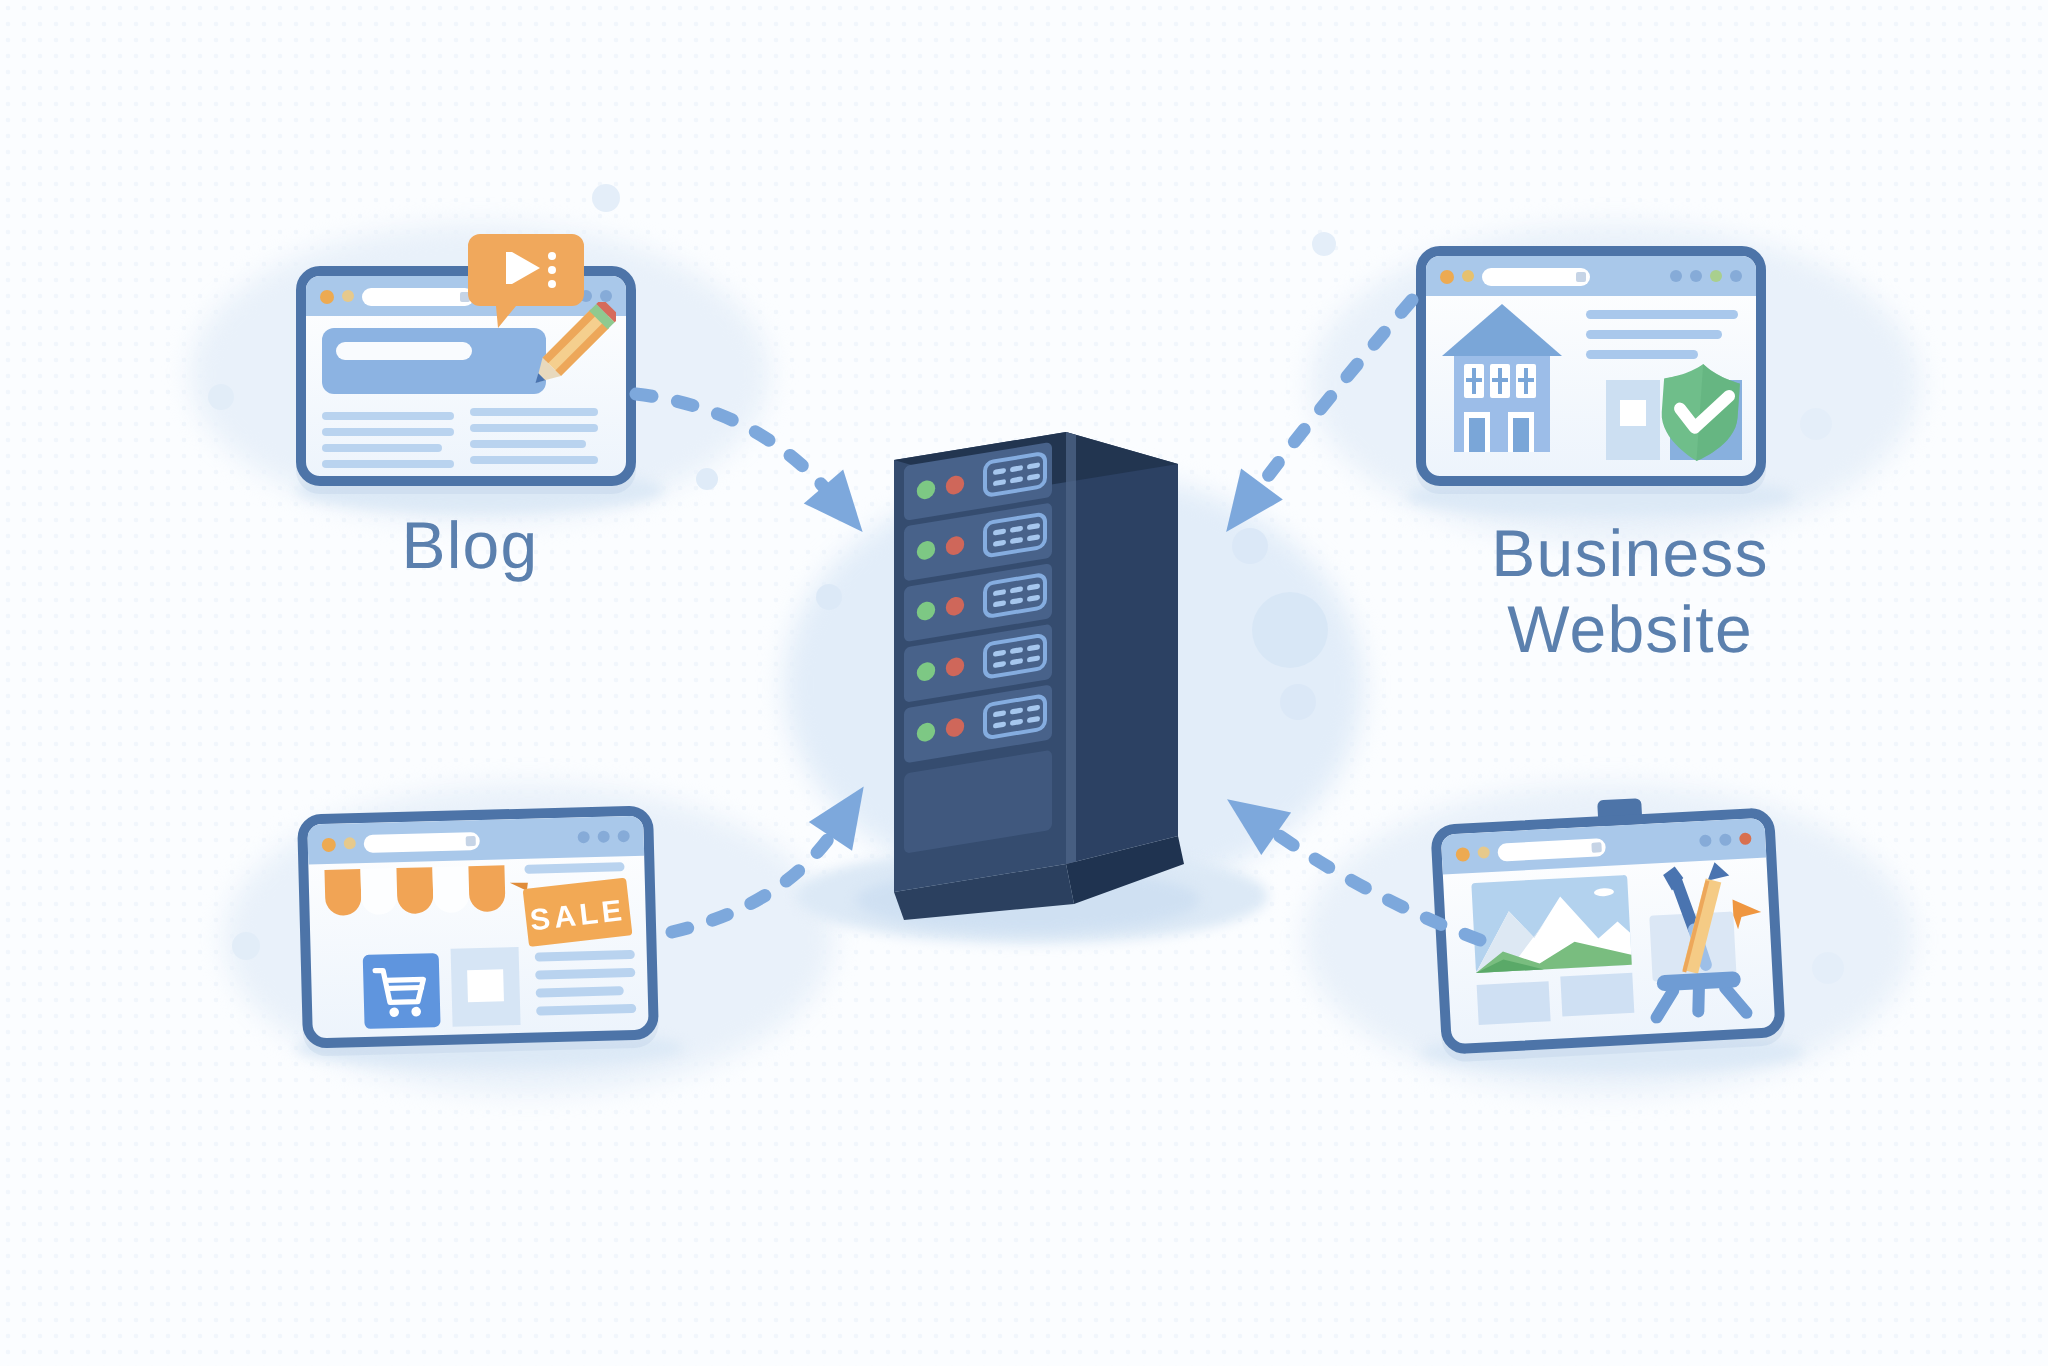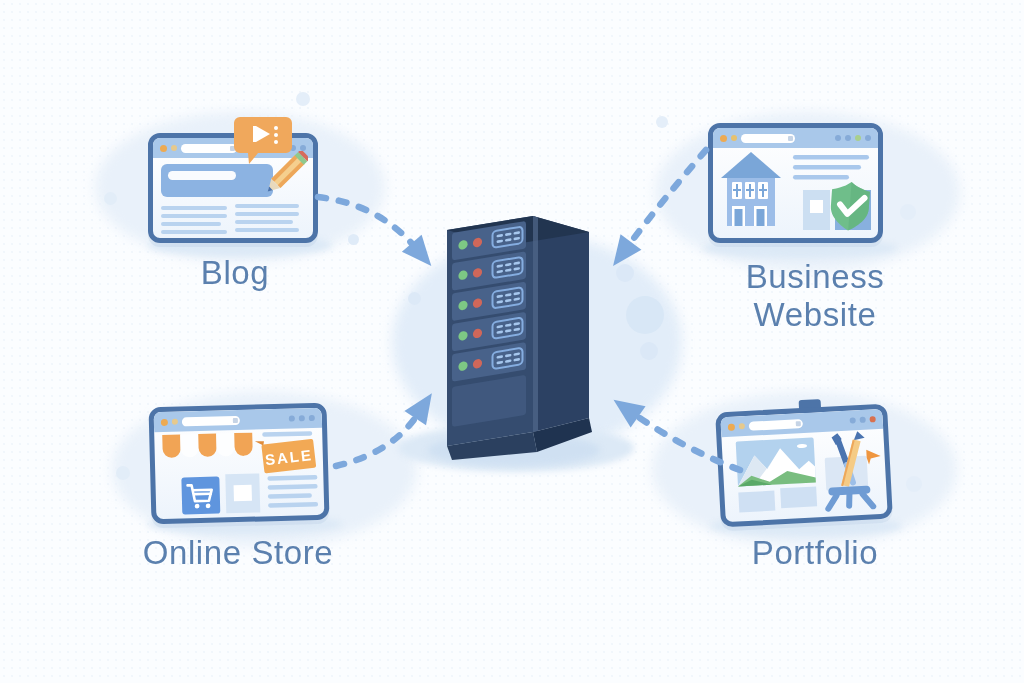--- a/index.html
+++ b/index.html
@@ -209,21 +209,20 @@
         <rect x="78" y="55" width="18" height="16" fill="#ffffff"></rect>
         <g fill="#b9d3ef">
           <rect x="112" y="47" width="50" height="4.5" rx="2.2"></rect>
             <rect x="112" y="56" width="50" height="4.5" rx="2.2"></rect>
           <rect x="112" y="65" width="44" height="4.5" rx="2.2"></rect>
             <rect x="112" y="74" width="50" height="4.5" rx="2.2"></rect>
         </g>
       </svg>
     </div>
   </div>
-  <div class="label" style="left:138px;top:534px;width:200px;">Online Store</div>
 
   <div class="card-wrap" style="left:718px;top:408px;width:172px;height:115px;transform:rotate(-3deg);">
     <div style="position:absolute;left:84px;top:-8px;width:22px;height:14px;background:#4d74a8;border-radius:3px;"></div>
     <div class="browser" style="width:162px;height:105px;">
       <div class="topbar">
         <span class="dot" style="background:#edaa52;"></span>
         <span class="dot" style="background:#e6c98c;width:6px;height:6px;"></span>
         <span class="addr" style="width:54px;">
             <i></i>
           </span>
@@ -259,21 +258,20 @@
         </g>
         <g stroke="#6f9cd4" stroke-width="6" stroke-linecap="round">
           <line x1="112" y1="64" x2="103" y2="77"></line>
           <line x1="138" y1="64" x2="148" y2="77"></line>
           <line x1="125" y1="62" x2="124" y2="75"></line>
         </g>
         <rect x="104" y="56" width="42" height="8" rx="4" fill="#6f9cd4"></rect>
       </svg>
     </div>
   </div>
-  <div class="label" style="left:715px;top:534px;width:200px;">Portfolio</div>
 
   <svg class="overlay" style="left:385px;top:200px;" width="255" height="275" viewBox="385 200 255 275">
     <polygon points="533,216 589,232 589,418 533,432" fill="#2c4163"></polygon>
     <polygon points="447,230 533,216 533,432 447,446" fill="#354c6f"></polygon>
     <polygon points="447,230 533,216 589,232 503,246" fill="#223550"></polygon>
     <polygon points="533,216 538,217.5 538,433 533,432" fill="#5a7296" opacity=".6"></polygon>
     <polygon points="447,446 533,432 537,452 452,460" fill="#2b405f"></polygon>
     <polygon points="533,432 589,418 592,432 537,452" fill="#1f3350"></polygon>
     <g transform="skewY(-9.25)">
       <g>

